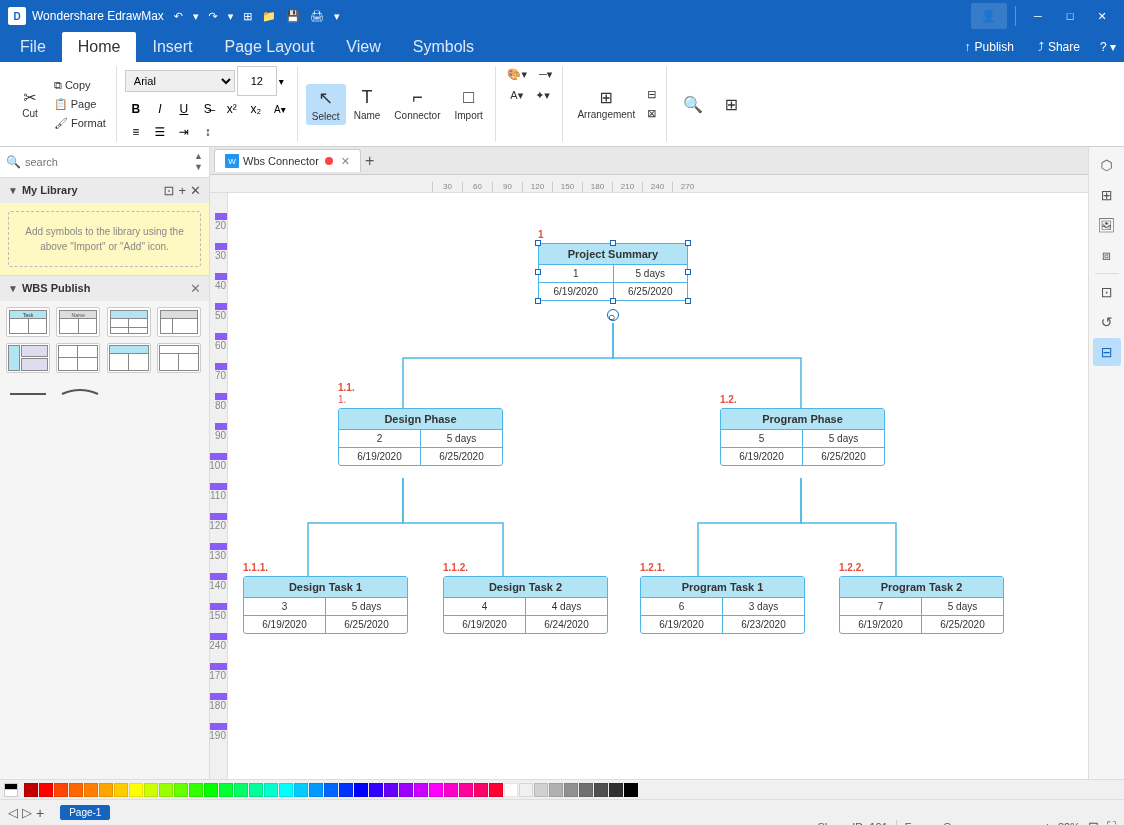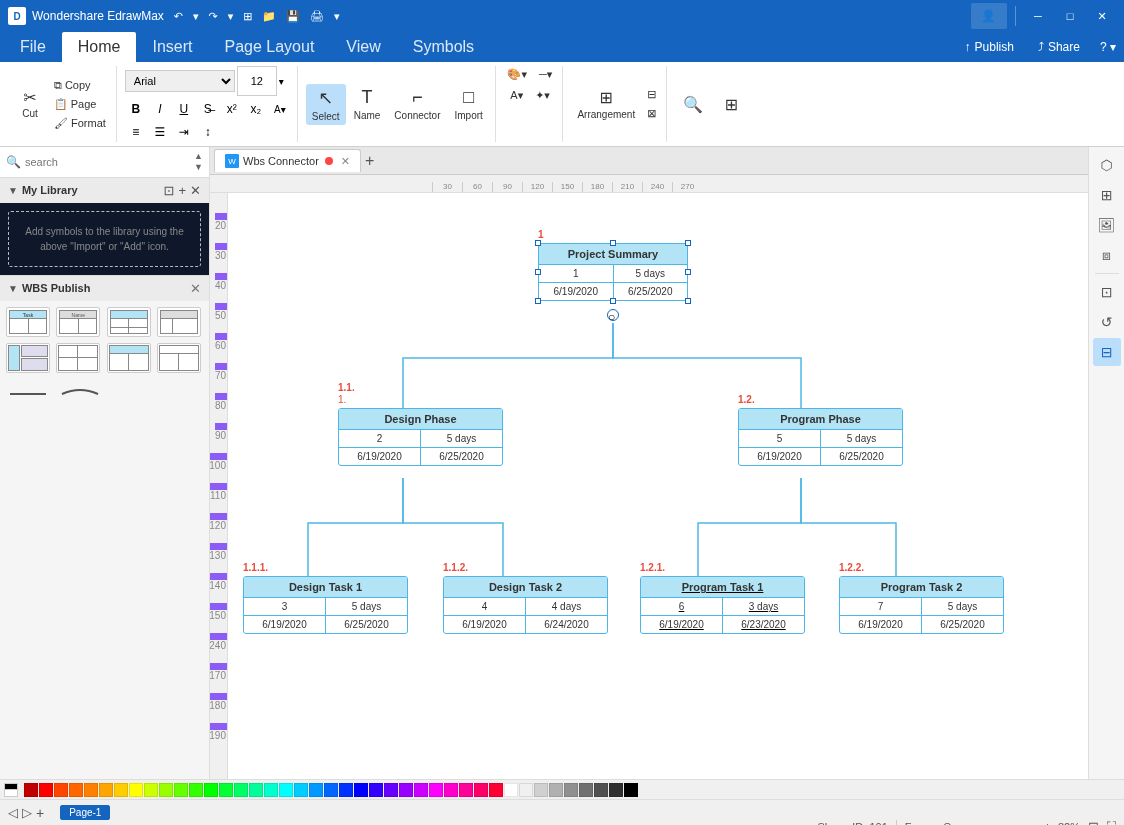--- a/index.html
+++ b/index.html
@@ -53,21 +53,21 @@
     .scroll-arrows { display: flex; flex-direction: column; }
     .sa-btn { font-size: 9px; cursor: pointer; color: #666; line-height: 1.2; }
 
     
     #my-library { border-bottom: 1px solid #ddd; }
     #my-lib-header { display: flex; align-items: center; padding: 5px 8px; background: #ebebeb; gap: 4px; cursor: pointer; }
     #my-lib-arrow { font-size: 10px; color: #555; }
     #my-lib-title { font-size: 11px; font-weight: 600; color: #333; flex: 1; }
     #my-lib-actions { display: flex; gap: 4px; }
     .lib-action-btn { font-size: 13px; color: #555; cursor: pointer; }
-    #my-lib-content { padding: 8px; background: #0f172a; }
+    #my-lib-content { padding: 8px; background: #fef9c3; }
     #my-lib-empty { border: 1px dashed #bbb; border-radius: 3px; padding: 12px 8px; font-size: 10px; color: #888; text-align: center; line-height: 1.5; }
 
     
     #wbs-section { flex: 1; overflow-y: auto; }
     #wbs-header { display: flex; align-items: center; padding: 5px 8px; background: #ebebeb; gap: 4px; cursor: pointer; }
     #wbs-arrow { font-size: 10px; color: #555; }
     #wbs-title { font-size: 11px; font-weight: 600; color: #333; flex: 1; }
     .wbs-close { font-size: 13px; color: #777; cursor: pointer; }
     #wbs-shapes-grid { padding: 6px; display: grid; grid-template-columns: repeat(4, 1fr); gap: 4px; }
     .shape-thumb { width: 44px; height: 30px; border: 1px solid #ccc; background: white; cursor: pointer; display: flex; align-items: center; justify-content: center; font-size: 7px; color: #555; border-radius: 2px; }
@@ -508,21 +508,21 @@
                 <div class="wbs-box-cell">5 days</div>
               </div>
               <div class="wbs-box-row">
                 <div class="wbs-box-cell">6/19/2020</div>
                 <div class="wbs-box-cell">6/25/2020</div>
               </div>
             </div>
           </div>
         </div>
 
-        <div class="wbs-node" style="left:510px;top:215px;">
+        <div class="wbs-node" style="left:492px;top:215px;">
           <div style="position:relative;">
             <span class="wbs-number" style="color:#e74c3c;font-size:10px;position:absolute;top:-14px;left:0;">1.2.</span>
             <div class="wbs-box" style="width:165px;">
               <div class="wbs-box-title">Program Phase</div>
               <div class="wbs-box-row">
                 <div class="wbs-box-cell">5</div>
                 <div class="wbs-box-cell">5 days</div>
               </div>
               <div class="wbs-box-row">
                 <div class="wbs-box-cell">6/19/2020</div>
@@ -560,21 +560,21 @@
               </div>
               <div class="wbs-box-row">
                 <div class="wbs-box-cell">6/19/2020</div>
                 <div class="wbs-box-cell">6/24/2020</div>
               </div>
             </div>
           </div>
         </div>
 
         <div class="wbs-node" style="left:412px;top:383px;">
-          <div style="position:relative;text-decoration:underline;">
+          <div style="position:relative;">
             <span class="wbs-number" style="color:#e74c3c;font-size:10px;position:absolute;top:-14px;left:0;">1.2.1.</span>
             <div class="wbs-box" style="width:165px;">
               <div class="wbs-box-title">Program Task 1</div>
               <div class="wbs-box-row">
                 <div class="wbs-box-cell">6</div>
                 <div class="wbs-box-cell">3 days</div>
               </div>
               <div class="wbs-box-row">
                 <div class="wbs-box-cell">6/19/2020</div>
                 <div class="wbs-box-cell">6/23/2020</div>

